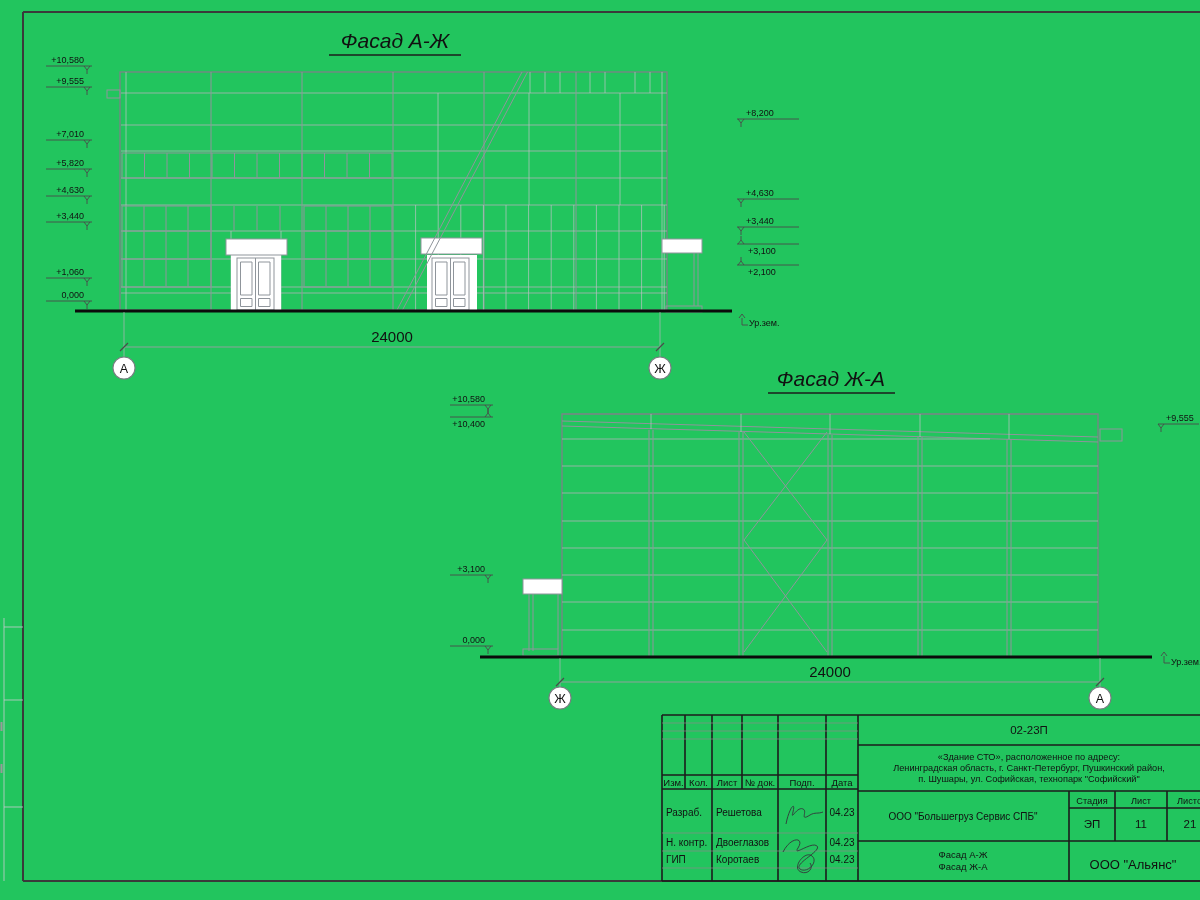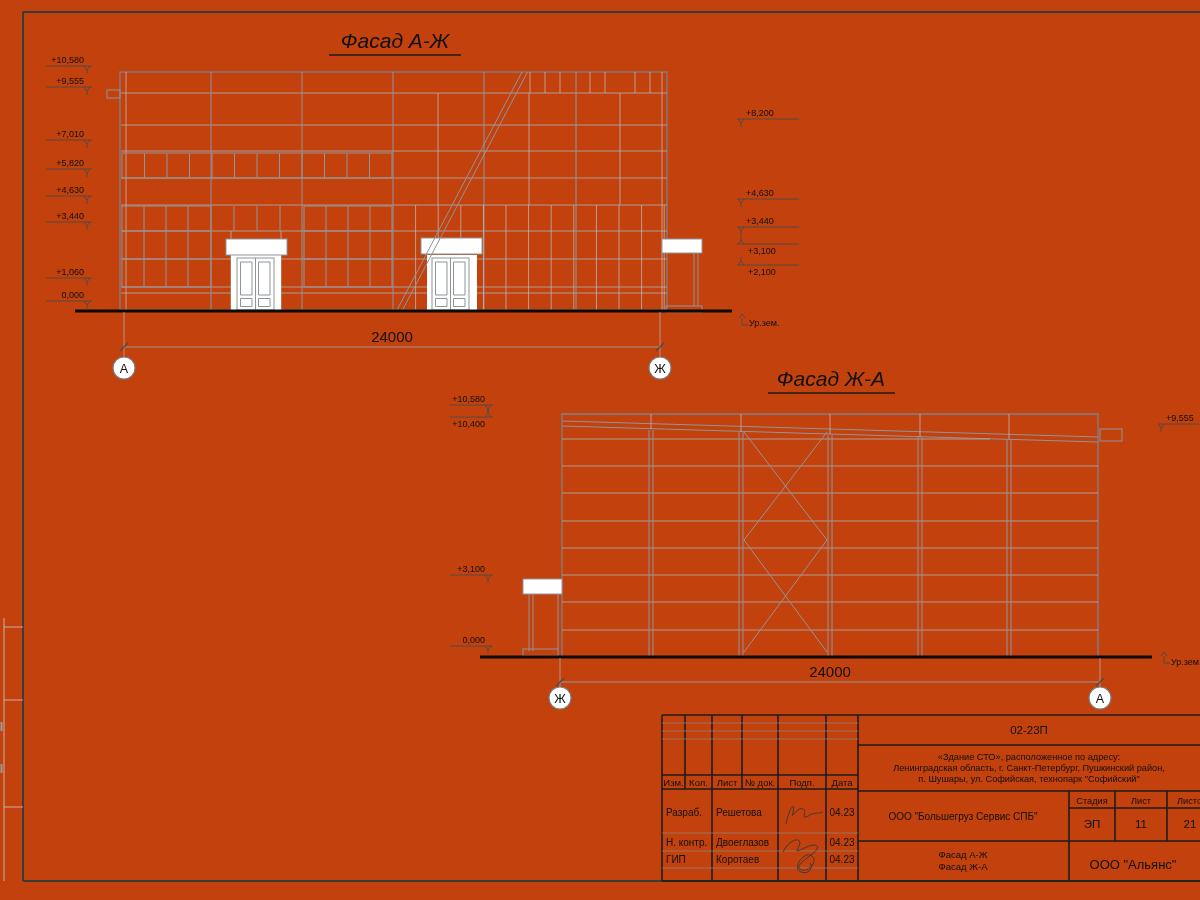--- a/index.html
+++ b/index.html
@@ -1,16 +1,16 @@
 <!DOCTYPE html>
 <html><head>
 <meta charset="utf-8">
 <style>
   html,body{margin:0;padding:0;background:#e8e8e8;}
-  .sheet{position:relative;width:1200px;height:900px;background:#c2410c;overflow:hidden;
+  .sheet{position:relative;width:1200px;height:900px;background:#22c55e;overflow:hidden;
          font-family:"Liberation Sans", sans-serif;}
   svg{position:absolute;left:0;top:0;}
   
   .ln-frame{stroke:#3a3a3a;stroke-width:2;fill:none}
   .ln-bold{stroke:#1c1c1c;stroke-width:1.6;fill:none}
   .ln-thin{stroke:#8a8a8a;stroke-width:0.7;fill:none}
   .ln-out{stroke:#7d8288;stroke-width:1.3;fill:none}
   .ln-grid{stroke:#aeb3b8;stroke-width:0.8;fill:none}
   .ln-grid2{stroke:#8f959b;stroke-width:1;fill:none}
   .ln-faint{stroke:#bfc3c7;stroke-width:0.7;fill:none}

